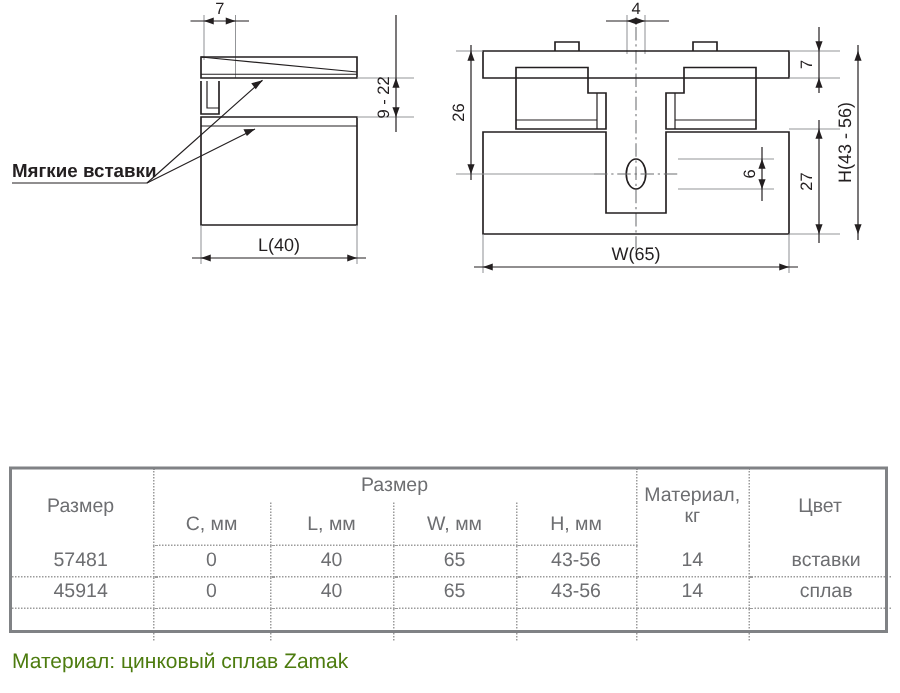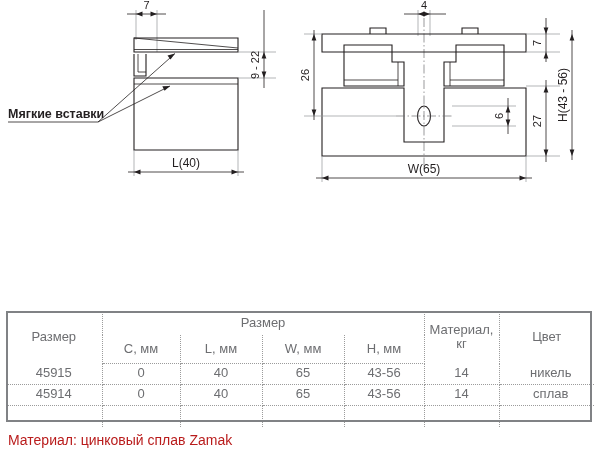--- a/index.html
+++ b/index.html
@@ -65,21 +65,21 @@
     box-sizing: border-box;
     pointer-events: none;
   }
   .cell-color { text-align: left; padding-left: 8px !important; }
 
   .material {
     position: absolute;
     left: 8px;
     top: 432px;
     font-size: 14px;
-    color: #b91c1c;
+    color: #4d7c0f;
     white-space: nowrap;
   }
 
   
   text {
     font-family: "Liberation Sans", sans-serif;
     fill: #231f20;
   }
   .dimtext { font-size: 11px; }
   .dimtext-l { font-size: 12px; }
@@ -240,27 +240,27 @@
           <td rowspan="2" class="no-r">Цвет</td>
         </tr>
         <tr>
           <td style="height:28px;margin-top:48px;">С, мм</td>
           <td>L, мм</td>
           <td>W, мм</td>
           <td>H, мм</td>
         </tr>
 
         <tr>
-          <td style="height:20px;">45915</td>
+          <td style="height:20px;">57481</td>
           <td>0</td>
           <td>40</td>
           <td>65</td>
           <td>43-56</td>
           <td>14</td>
-          <td class="cell-color no-r">никель</td>
+          <td class="cell-color no-r">вставки</td>
         </tr>
 
         <tr>
           <td style="height:20px;margin-left:36px;">45914</td>
           <td>0</td>
           <td>40</td>
           <td>65</td>
           <td>43-56</td>
           <td>14</td>
           <td class="cell-color no-r">сплав</td>

